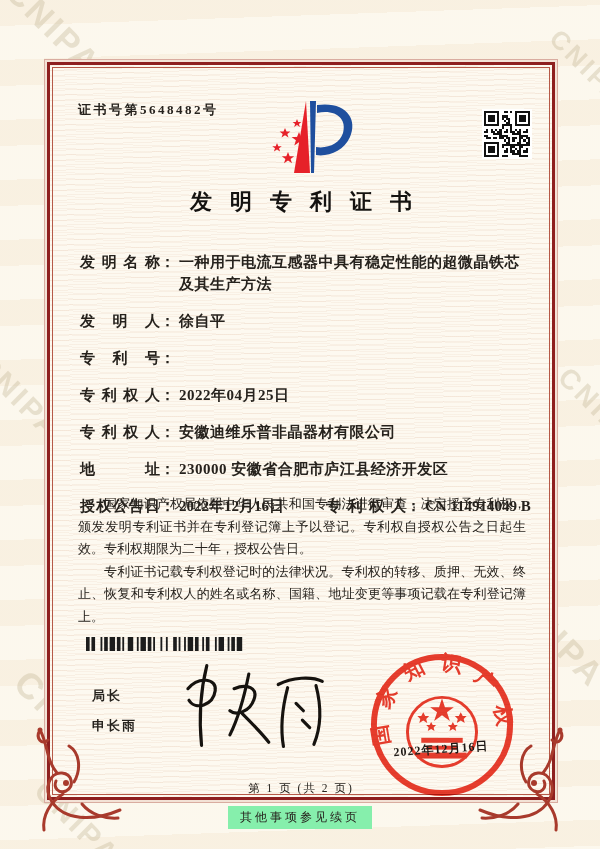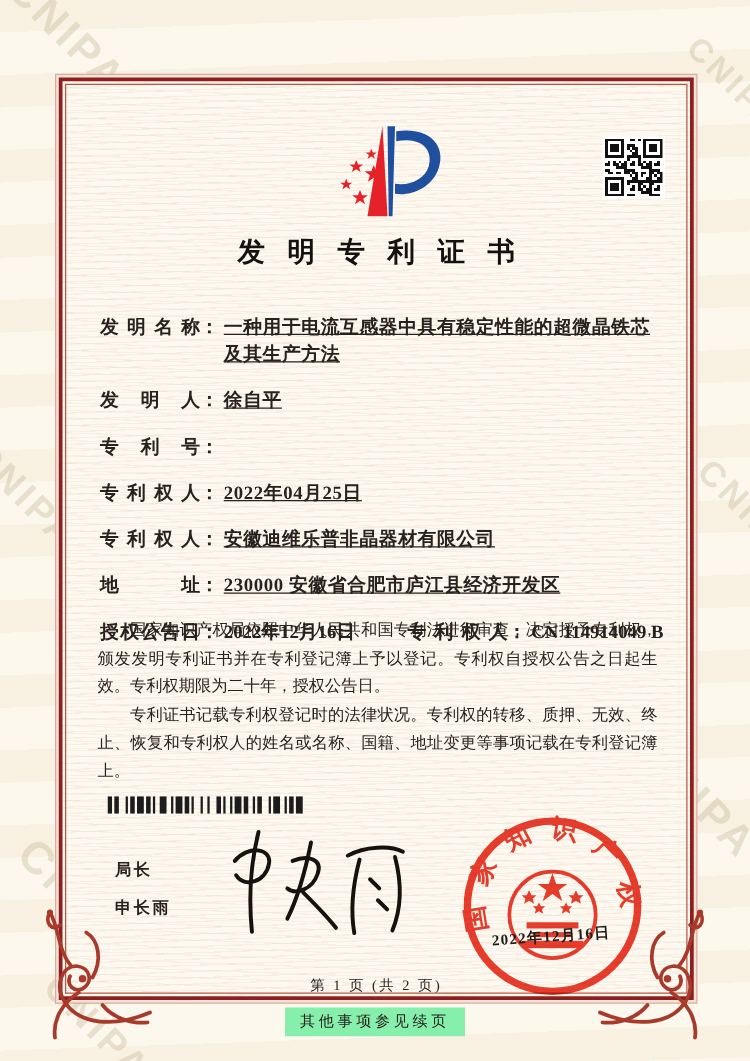--- a/index.html
+++ b/index.html
@@ -38,21 +38,21 @@
   .qr{position:absolute;left:432px;top:44px;width:46px;height:46px;background:#fff;padding:2px;}
   .logo{position:absolute;left:204px;top:30px;width:114px;height:86px;}
   .title{
     position:absolute;left:0;right:0;top:122px;text-align:center;
     font-size:22px;font-weight:bold;letter-spacing:18px;text-indent:18px;color:#141210;
   }
   .fields{position:absolute;left:30px;right:20px;top:186px;font-size:15px;font-weight:600;}
   .frow{display:flex;align-items:flex-start;line-height:22px;margin-bottom:15px;}
   .flabel{display:inline-block;width:80px;text-align:justify;text-align-last:justify;flex:0 0 auto;}
   .fcolon{flex:0 0 auto;margin-right:4px;}
-  .fval{flex:1 1 auto;letter-spacing:.5px;text-decoration:underline;}
+  .fval{flex:1 1 auto;letter-spacing:.5px;}
   .fgroup2{display:flex;margin-left:42px;}
   .paras{position:absolute;left:28px;right:26px;top:428px;font-size:13px;line-height:22.5px;text-align:justify;}
   .paras p{margin:0;text-indent:2em;}
   .barcode{position:absolute;left:36px;top:572px;width:158px;height:14px;}
   .director{position:absolute;left:42px;top:616px;font-size:13px;font-weight:600;line-height:30px;letter-spacing:2px;}
   .signature{position:absolute;left:118px;top:588px;width:170px;height:105px;}
   .seal{position:absolute;left:318px;top:586px;width:148px;height:148px;opacity:.95;mix-blend-mode:multiply;}
   .seal-date{
     position:absolute;left:306px;top:676px;width:170px;text-align:center;
     font-size:12px;font-weight:600;color:#1e1a16;transform:rotate(-4deg);letter-spacing:1px;
@@ -73,20 +73,21 @@
 <span class="wm" style="left:540px;top:52px;font-size:26px;">CNIPA</span>
 <span class="wm" style="left:340px;top:140px;font-size:58px;color:rgba(206,190,158,.4);">CNIPA</span>
 <span class="wm" style="left:-34px;top:380px;font-size:30px;">CNIPA</span>
 <span class="wm" style="left:548px;top:392px;font-size:28px;">CNIPA</span>
 <span class="wm" style="left:498px;top:620px;font-size:34px;">CNIPA</span>
 <span class="wm" style="left:2px;top:700px;font-size:36px;">CNIPA</span>
 <span class="wm" style="left:24px;top:806px;font-size:30px;">CNIPA</span>
 
 <div class="frame">
 
+  <div class="cert-number">证书号第5648482号</div>
 
   <svg id="qr" class="qr" viewBox="0 0 21 21" shape-rendering="crispEdges" fill="#111">
       <rect x="0" y="0" width="1" height="1"></rect>
       <rect x="0" y="1" width="1" height="1"></rect>
       <rect x="0" y="2" width="1" height="1"></rect>
       <rect x="0" y="3" width="1" height="1"></rect>
       <rect x="0" y="4" width="1" height="1"></rect>
       <rect x="0" y="5" width="1" height="1"></rect>
       <rect x="0" y="6" width="1" height="1"></rect>
       <rect x="1" y="0" width="1" height="1"></rect>

